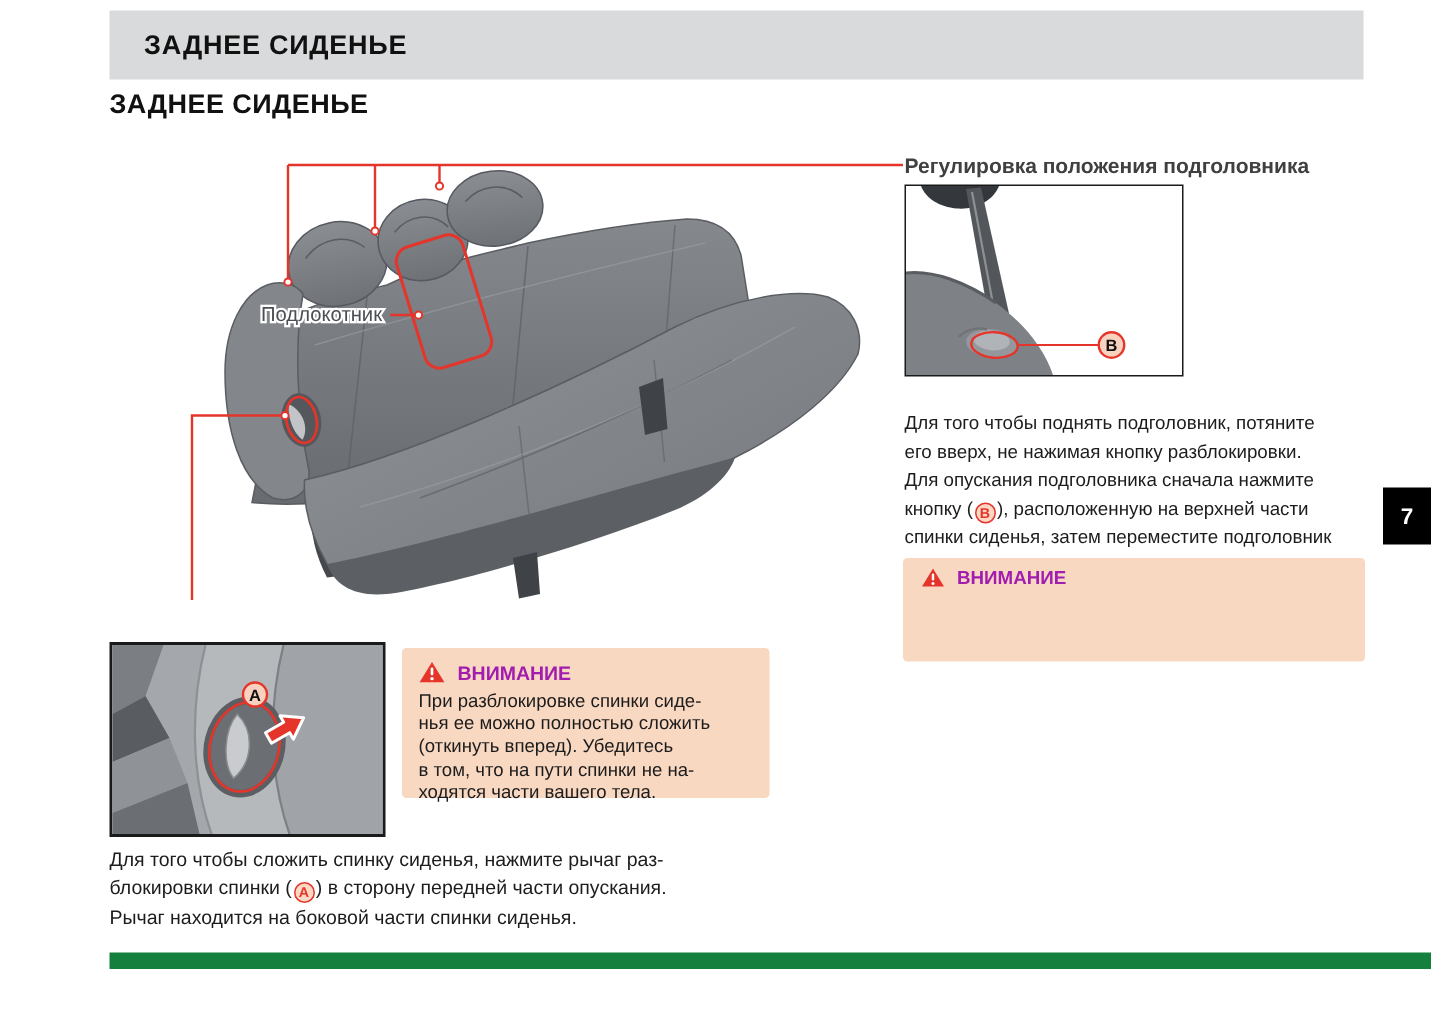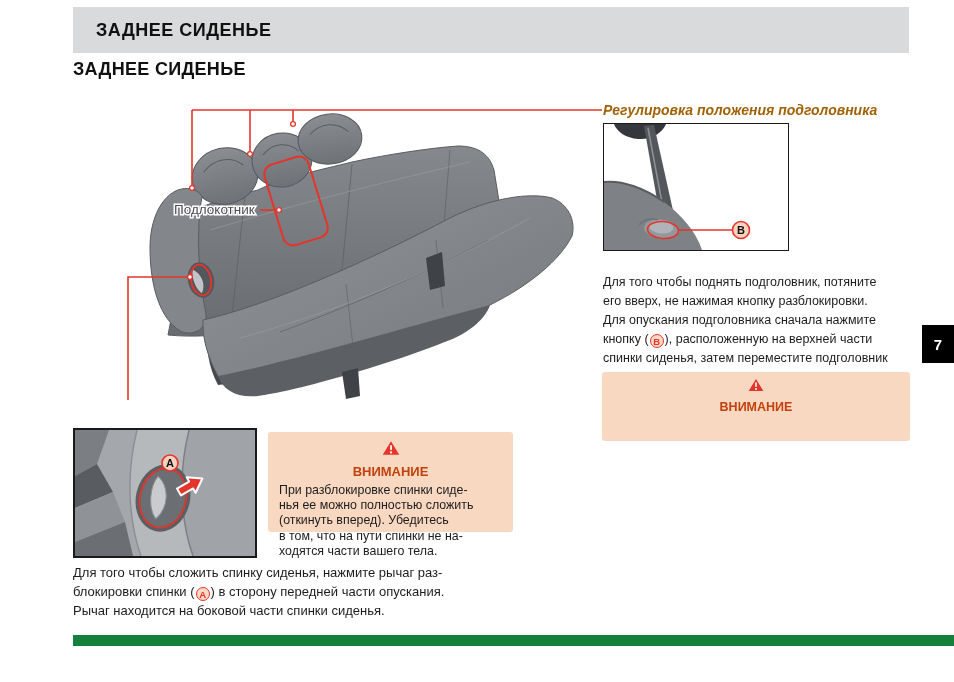--- a/index.html
+++ b/index.html
@@ -13,33 +13,33 @@
   .header-bar .t{font-size:18px;font-weight:bold;letter-spacing:.5px;color:#111;padding-left:23px;}
   .section-title{left:73px;top:59px;font-size:18px;font-weight:bold;letter-spacing:.3px;color:#111;}
   .footer-bar{left:73px;top:635px;width:881px;height:45px;background:#15803d;}
   .footer-chapter{position:absolute;left:674px;top:12px;font-size:16.5px;font-weight:bold;
                   color:#fff;letter-spacing:1px;}
   .footer-page{position:absolute;left:812px;top:12px;font-size:16.5px;font-weight:bold;color:#0d0d0d;}
   .side-tab{left:922px;top:325px;width:32px;height:38px;background:#000;color:#fff;
             display:flex;align-items:center;justify-content:center;font-size:15px;font-weight:bold;}
 
   
-  .sub-heading{font-size:14px;font-weight:bold;color:#a16207;font-style:italic;}
+  .sub-heading{font-size:14px;font-weight:bold;color:#404040;}
   .body-text{font-size:13px;line-height:19px;color:#1c1c1c;white-space:pre-line;}
   .body-text.narrow{font-size:12.5px;line-height:19px;}
 
   
   .figure{background:#fff;}
   .figure.a-fig{left:73px;top:428px;width:180px;height:126px;border:2px solid #1a1a1a;}
   .figure.b-fig{left:603px;top:123px;width:184px;height:126px;border:1.5px solid #1a1a1a;}
   .seat-wrap{left:90px;top:100px;width:512px;height:310px;}
 
   
   .warning-box{background:#f9d8c2;border-radius:3px;}
-  .warning-box .head{display:flex;align-items:center;gap:8px;font-weight:bold;color:#c2410c;flex-direction:column;}
+  .warning-box .head{display:flex;align-items:center;gap:8px;font-weight:bold;color:#a21caf;}
   .warn-left{left:268px;top:432px;width:245px;height:100px;padding:8px 11px 0;box-sizing:border-box;}
   .warn-left .head{font-size:13px;}
   .warn-left .wbody{margin-top:4px;font-size:12.4px;line-height:15.2px;white-space:pre-line;color:#1c1c1c;}
   .warn-right{left:602px;top:372px;width:308px;height:69px;padding:6px 12px 0;box-sizing:border-box;}
   .warn-right .head{font-size:12.5px;}
   .warn-right .wbody{margin-top:3px;font-size:11px;line-height:14.6px;letter-spacing:-.1px;
                      white-space:pre-line;color:#1c1c1c;}
 
   
   .marker-inline{display:inline-block;width:14px;height:14px;border-radius:50%;

